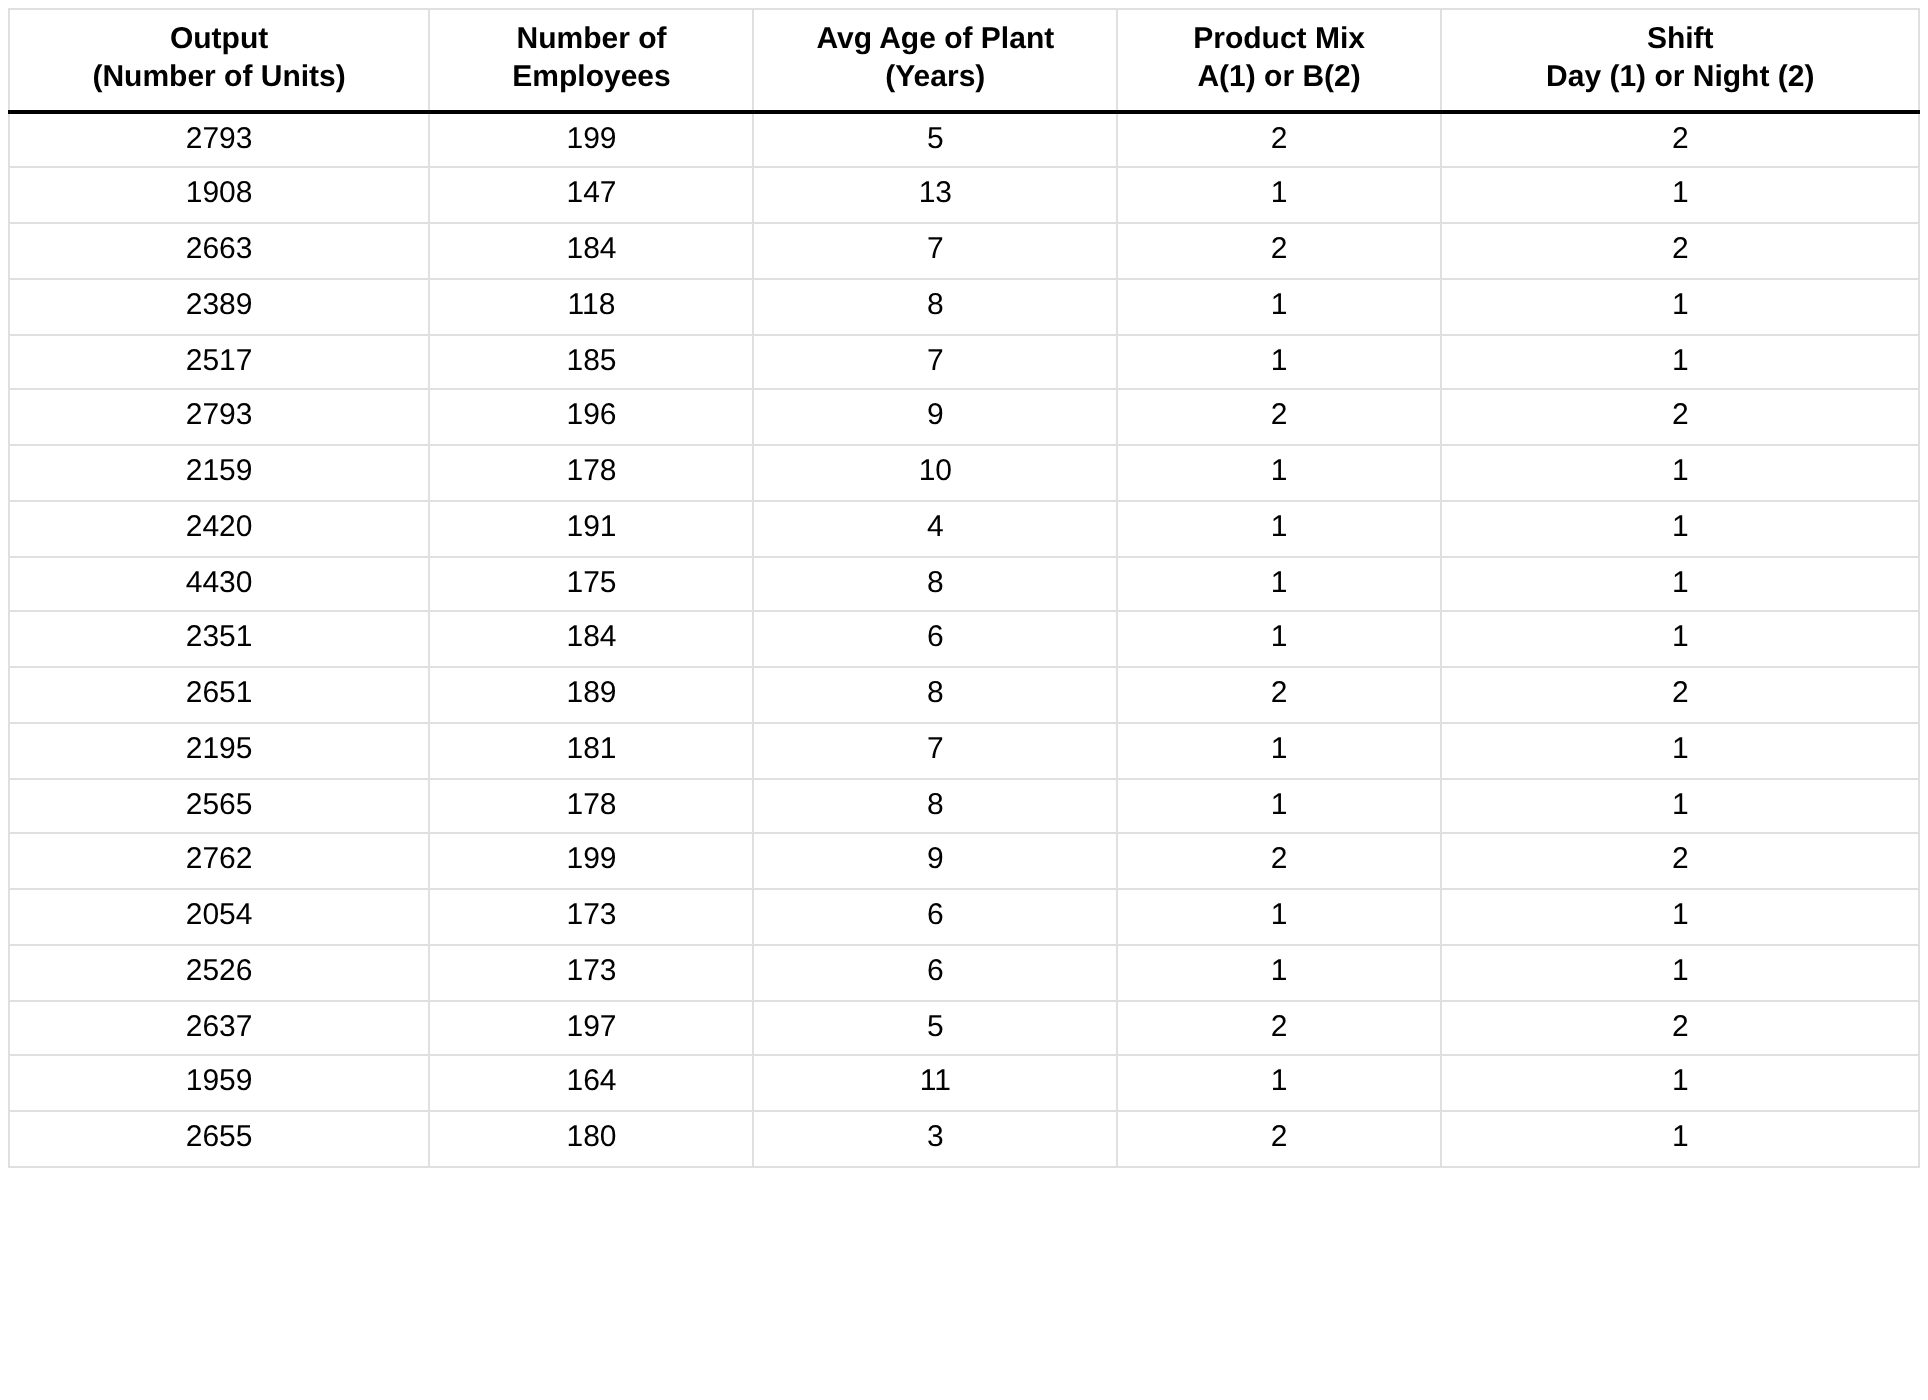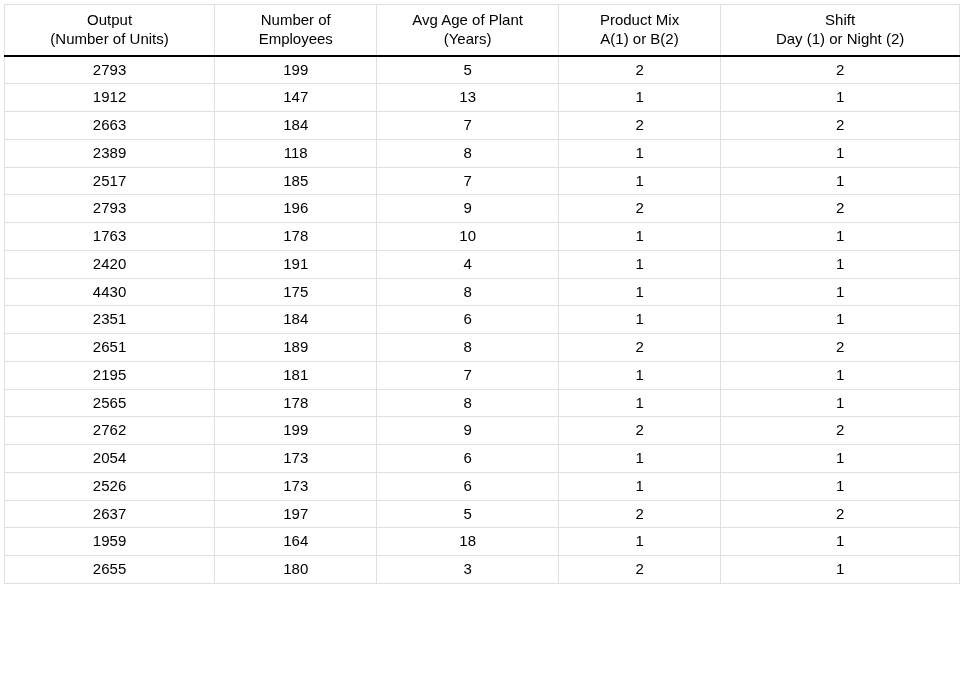--- a/index.html
+++ b/index.html
@@ -18,21 +18,21 @@
     table-layout: fixed;
   }
   th, td {
     border: 1px solid #e0e0e0;
     text-align: center;
     vertical-align: middle;
     padding: 4px 6px;
     line-height: 1.25;
   }
   thead th {
-    font-weight: normal;
+    font-weight: bold;
     border-bottom: 2px solid #000;
     padding: 6px 6px;
   }
   col.c1 { width: 22%; }
   col.c2 { width: 17%; }
   col.c3 { width: 19%; }
   col.c4 { width: 17%; }
   col.c5 { width: 25%; }
 </style>
 </head>
@@ -72,21 +72,21 @@
   </thead>
   <tbody id="tbody">
       <tr>
         <td>2793</td>
         <td>199</td>
         <td>5</td>
         <td>2</td>
         <td>2</td>
       </tr>
       <tr>
-        <td>1912</td>
+        <td>1908</td>
         <td>147</td>
         <td>13</td>
         <td>1</td>
         <td>1</td>
       </tr>
       <tr>
         <td>2663</td>
         <td>184</td>
         <td>7</td>
         <td>2</td>
@@ -107,21 +107,21 @@
         <td>1</td>
       </tr>
       <tr>
         <td>2793</td>
         <td>196</td>
         <td>9</td>
         <td>2</td>
         <td>2</td>
       </tr>
       <tr>
-        <td>1763</td>
+        <td>2159</td>
         <td>178</td>
         <td>10</td>
         <td>1</td>
         <td>1</td>
       </tr>
       <tr>
         <td>2420</td>
         <td>191</td>
         <td>4</td>
         <td>1</td>
@@ -186,21 +186,21 @@
       <tr>
         <td>2637</td>
         <td>197</td>
         <td>5</td>
         <td>2</td>
         <td>2</td>
       </tr>
       <tr>
         <td>1959</td>
         <td>164</td>
-        <td>18</td>
+        <td>11</td>
         <td>1</td>
         <td>1</td>
       </tr>
       <tr>
         <td>2655</td>
         <td>180</td>
         <td>3</td>
         <td>2</td>
         <td>1</td>
       </tr>

